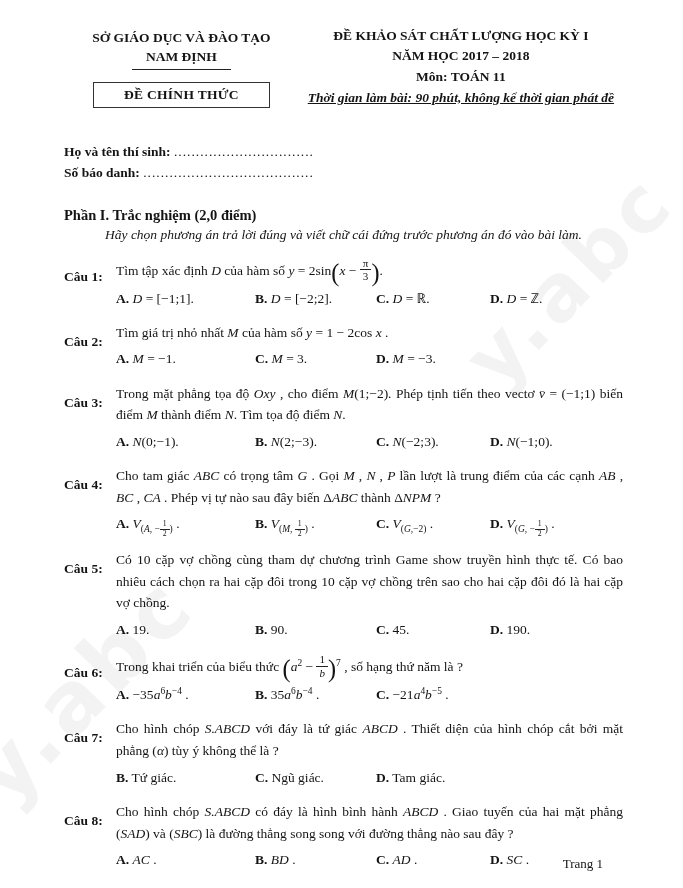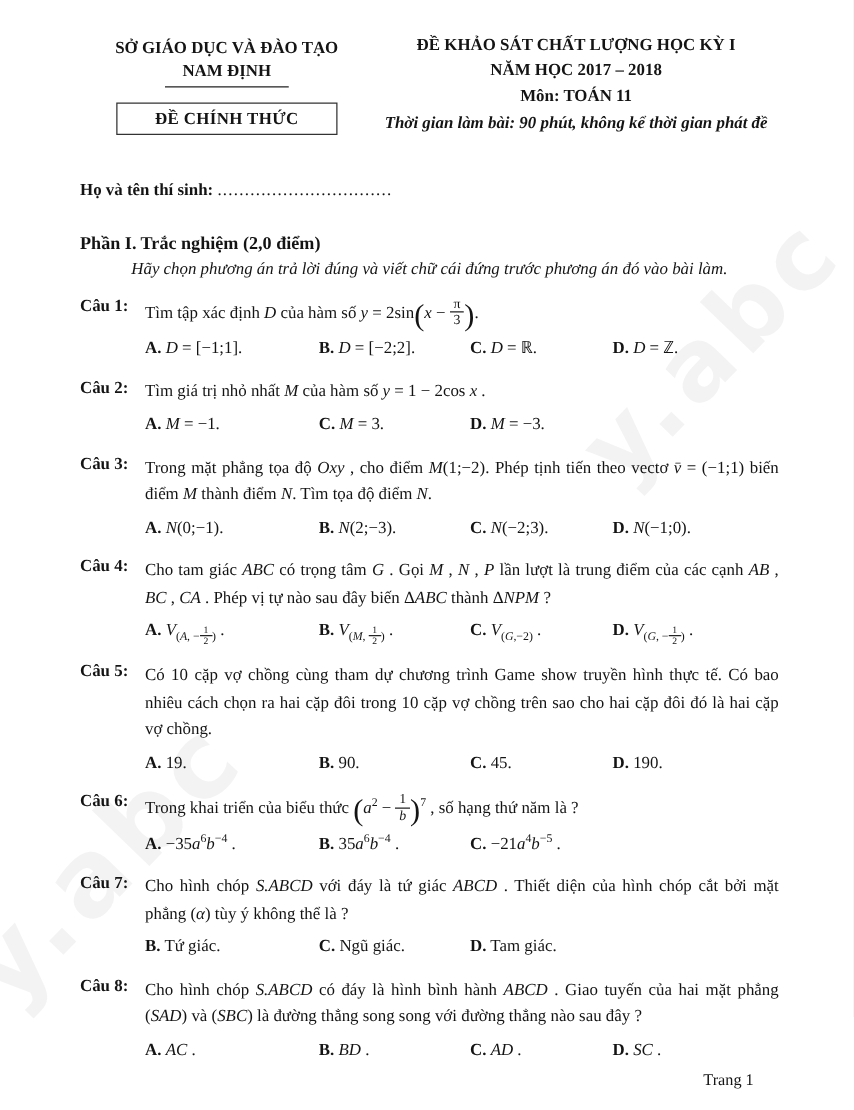--- a/index.html
+++ b/index.html
@@ -15,32 +15,32 @@
     box-sizing:border-box;
   }
   .content{padding:26px 60px 0 64px;}
   
   .header{display:flex;align-items:flex-end;}
   .hdr-left{flex:0 0 42%;text-align:center;}
   .hdr-right{flex:1;text-align:center;}
   .hdr-line{font-weight:bold;line-height:1.5;}
   .dept-name{display:inline-block;font-weight:bold;border-bottom:1.2px solid #222;padding:0 14px 2px 14px;line-height:1.4;}
   .stamp-box{display:inline-block;margin-top:12px;border:1.4px solid #333;padding:4px 30px;font-weight:bold;letter-spacing:.3px;}
-  .time-line{font-weight:bold;font-style:italic;line-height:1.6;}
+  .time-line{font-weight:bold;font-style:italic;line-height:1.6;text-decoration:underline;}
   
   .student{margin-top:34px;line-height:1.5;}
   .student .lbl{font-weight:bold;}
   .student .dots{letter-spacing:1px;}
   
   .section-title{margin-top:24px;font-weight:bold;font-size:14.5px;}
   .section-instruction{font-style:italic;margin-top:3px;text-align:center;}
   
   .questions{margin-top:14px;}
   .question{position:relative;padding-left:52px;margin-bottom:11px;}
-  .q-label{position:absolute;left:0;top:0;font-weight:bold;white-space:nowrap;}
+  .q-label{position:absolute;left:0;top:12px;font-weight:bold;white-space:nowrap;}
   .q-text{text-align:justify;line-height:1.6;}
   .options{display:grid;grid-template-columns:139px 121px 114px auto;margin-top:4px;align-items:baseline;}
   .opt{white-space:nowrap;line-height:1.8;}
   .opt-letter{font-weight:bold;}
   
   .mv{font-style:italic;}
   sup,sub{font-size:0.7em;line-height:0;}
   .frac{display:inline-block;vertical-align:-0.45em;line-height:1.12;text-align:center;font-size:0.82em;font-style:normal;}
   .frac .num{display:block;border-bottom:1px solid #222;padding:0 3px;}
   .frac .den{display:block;padding:0 3px;}
@@ -82,20 +82,24 @@
         <div class="hdr-line">NĂM HỌC 2017 – 2018</div>
         <div class="hdr-line">Môn: TOÁN 11</div>
         <div class="time-line">Thời gian làm bài: 90 phút, không kể thời gian phát đề</div>
       </div>
     </div>
 
     <div class="student">
       <div>
         <span class="lbl">Họ và tên thí sinh:</span>
         <span class="dots">................................</span>
+      </div>
+      <div>
+        <span class="lbl">Số báo danh:</span>
+        <span class="dots">.......................................</span>
       </div>
     </div>
 
     <div class="section-title">Phần I. Trắc nghiệm (2,0 điểm)</div>
     <div class="section-instruction">Hãy chọn phương án trả lời đúng và viết chữ cái đứng trước phương án đó vào bài làm.</div>
 
     <div class="questions">
   <div class="question">
     <span class="q-label">Câu 1:</span>
     <div class="q-text">Tìm tập xác định <span class="mv">D</span> của hàm số <span class="mv">y</span> = 2sin<span class="bigp">(</span><span class="mv">x</span> − <span class="frac"><span class="num">π</span><span class="den">3</span></span><span class="bigp">)</span>.</div>

